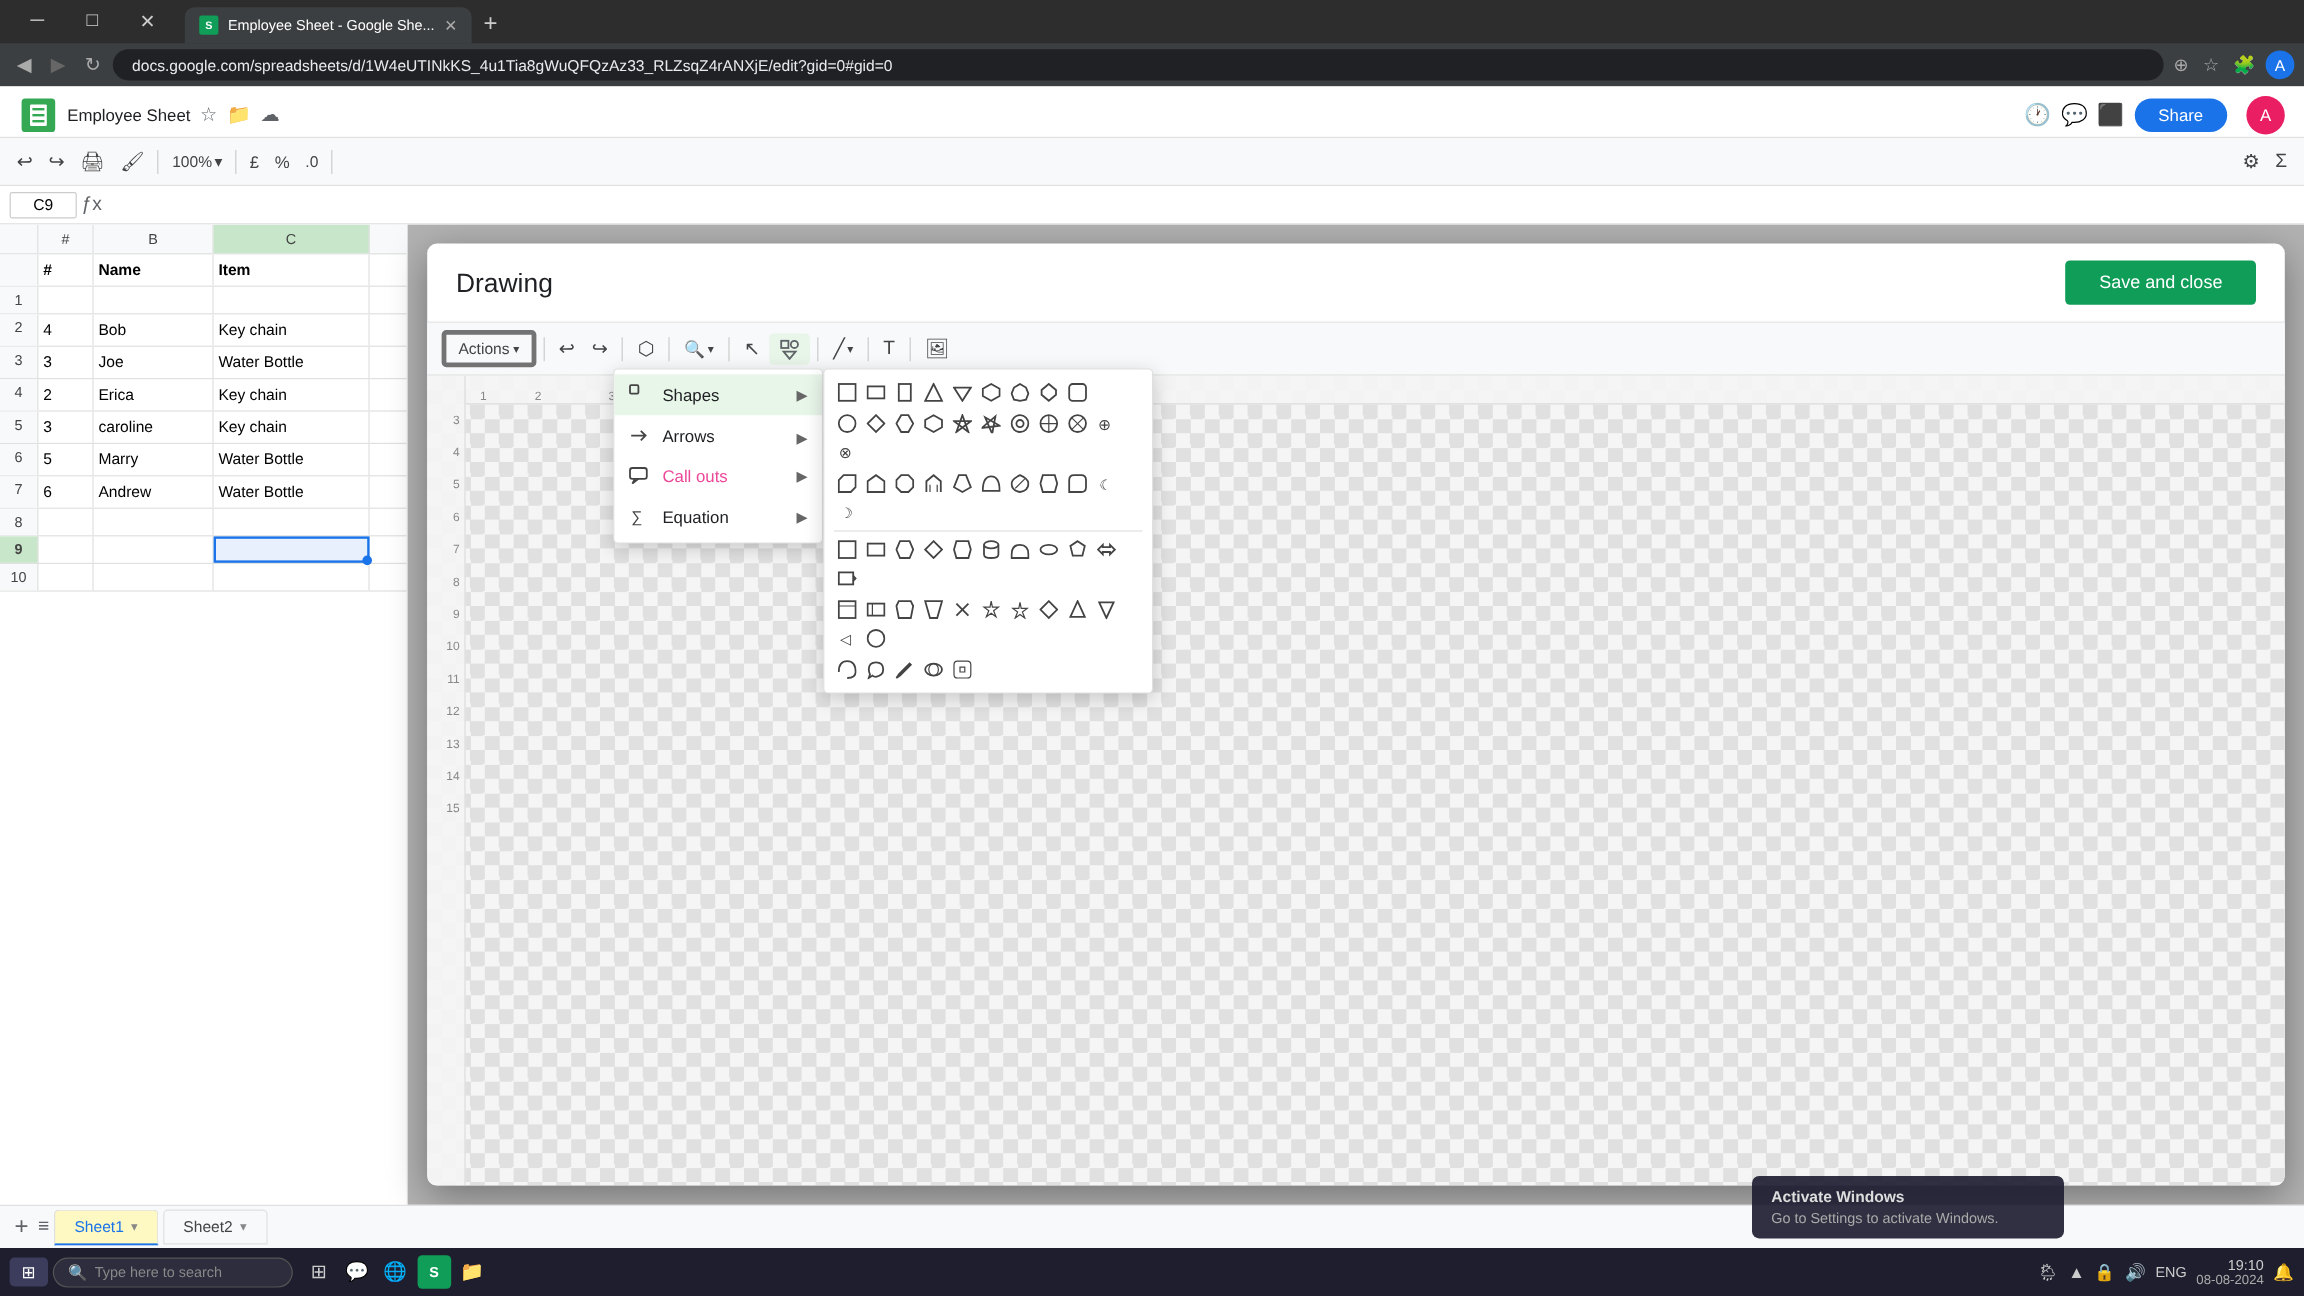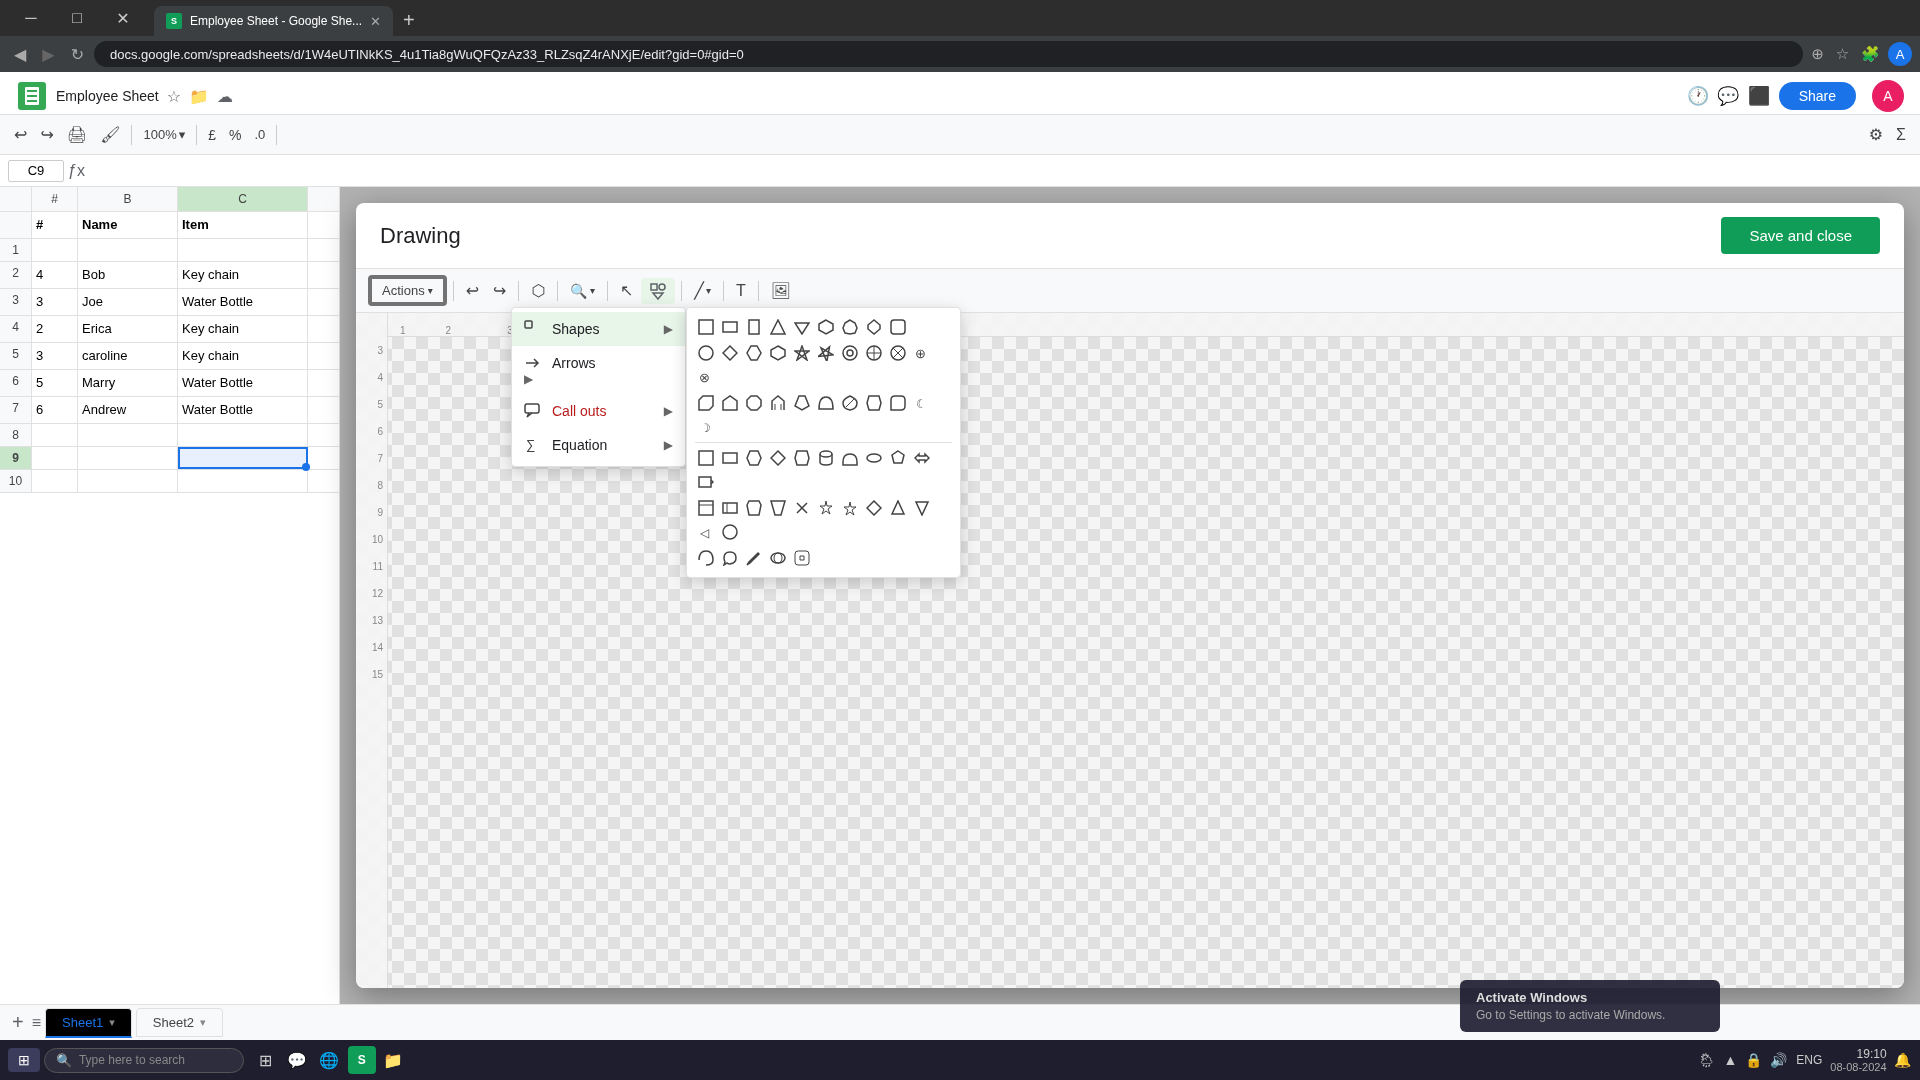--- a/index.html
+++ b/index.html
@@ -225,37 +225,37 @@
             <div style="display:flex; align-items:center; padding:8px 12px; cursor:pointer; background:#e8f5e9; justify-content:space-between;">
               <div style="display:flex;align-items:center;gap:10px;">
                 <svg width="18" height="18" viewBox="0 0 18 18">
                     <rect x="1" y="1" width="7" height="7" stroke="#444" stroke-width="1.5" fill="none" rx="1"></rect>
                   </svg>
                 <span style="font-size:14px; color:#202124;">Shapes</span>
               </div>
               <span style="color:#666; font-size:12px;">▶</span>
             </div>
 
-            <div style="display:flex; align-items:flex-start; padding:8px 12px; cursor:pointer; justify-content:space-between;flex-direction:column;">
+            <div style="display:flex; align-items:flex-end; padding:8px 12px; cursor:pointer; justify-content:space-between;">
               <div style="display:flex;align-items:center;gap:10px;">
                 <svg width="18" height="18" viewBox="0 0 18 18">
                     <path d="M2 9 H14 M10 5 L14 9 L10 13" stroke="#444" stroke-width="1.5" fill="none"></path>
                   </svg>
                 <span style="font-size:14px; color:#202124;">Arrows</span>
               </div>
               <span style="color:#666; font-size:12px;">▶</span>
             </div>
 
             <div style="display:flex; align-items:center; padding:8px 12px; cursor:pointer; justify-content:space-between;">
               <div style="display:flex;align-items:center;gap:10px;">
                 <svg width="18" height="18" viewBox="0 0 18 18">
                     <rect x="1" y="2" width="14" height="9" rx="2" stroke="#444" stroke-width="1.5" fill="none"></rect>
                     <path d="M5 11 L3 15 L8 11" stroke="#444" stroke-width="1.5" fill="none"></path>
                   </svg>
-                <span style="font-size:14px; color:#b91c1c;">Call outs</span>
+                <span style="font-size:14px; color:#ec4899;">Call outs</span>
               </div>
               <span style="color:#666; font-size:12px;">▶</span>
             </div>
 
             <div style="display:flex; align-items:center; padding:8px 12px; cursor:pointer; justify-content:space-between;">
               <div style="display:flex;align-items:center;gap:10px;">
                 <svg width="18" height="18" viewBox="0 0 18 18">
                     <text x="2" y="13" font-size="13" fill="#444">∑</text>
                   </svg>
                 <span style="font-size:14px; color:#202124;">Equation</span>
@@ -623,21 +623,21 @@
             <span style="padding:8px 4px;">15</span>
           </div>
         </div>
       </div>
     </div>
   </div>
 
   <div style="background:#f8f9fa; height:36px; display:flex; align-items:center; padding:0 8px; border-top:1px solid #e0e0e0; flex-shrink:0;">
     <button style="background:none;border:none;cursor:pointer;color:#5f6368;font-size:20px;padding:4px;">+</button>
     <button style="background:none;border:none;cursor:pointer;color:#5f6368;font-size:16px;padding:4px;">≡</button>
-    <div style="padding:6px 16px; border:1px solid #e0e0e0; border-radius:4px 4px 0 0; font-size:13px; cursor:pointer; background:#000000; color:#1a73e8; margin-right:4px; border-bottom:2px solid #1a73e8; display:flex; align-items:center; gap:6px;">
+    <div style="padding:6px 16px; border:1px solid #e0e0e0; border-radius:4px 4px 0 0; font-size:13px; cursor:pointer; background:#fef9c3; color:#1a73e8; margin-right:4px; border-bottom:2px solid #1a73e8; display:flex; align-items:center; gap:6px;">
       <span>Sheet1</span>
       <span style="color:#888; font-size:11px;">▾</span>
     </div>
     <div style="padding:6px 16px; border:1px solid #e0e0e0; border-radius:4px 4px 0 0; font-size:13px; cursor:pointer; background:#f8f9fa; color:#444; margin-right:4px; display:flex; align-items:center; gap:6px;">
       <span>Sheet2</span>
       <span style="color:#888; font-size:11px;">▾</span>
     </div>
   </div>
 </div>
 

